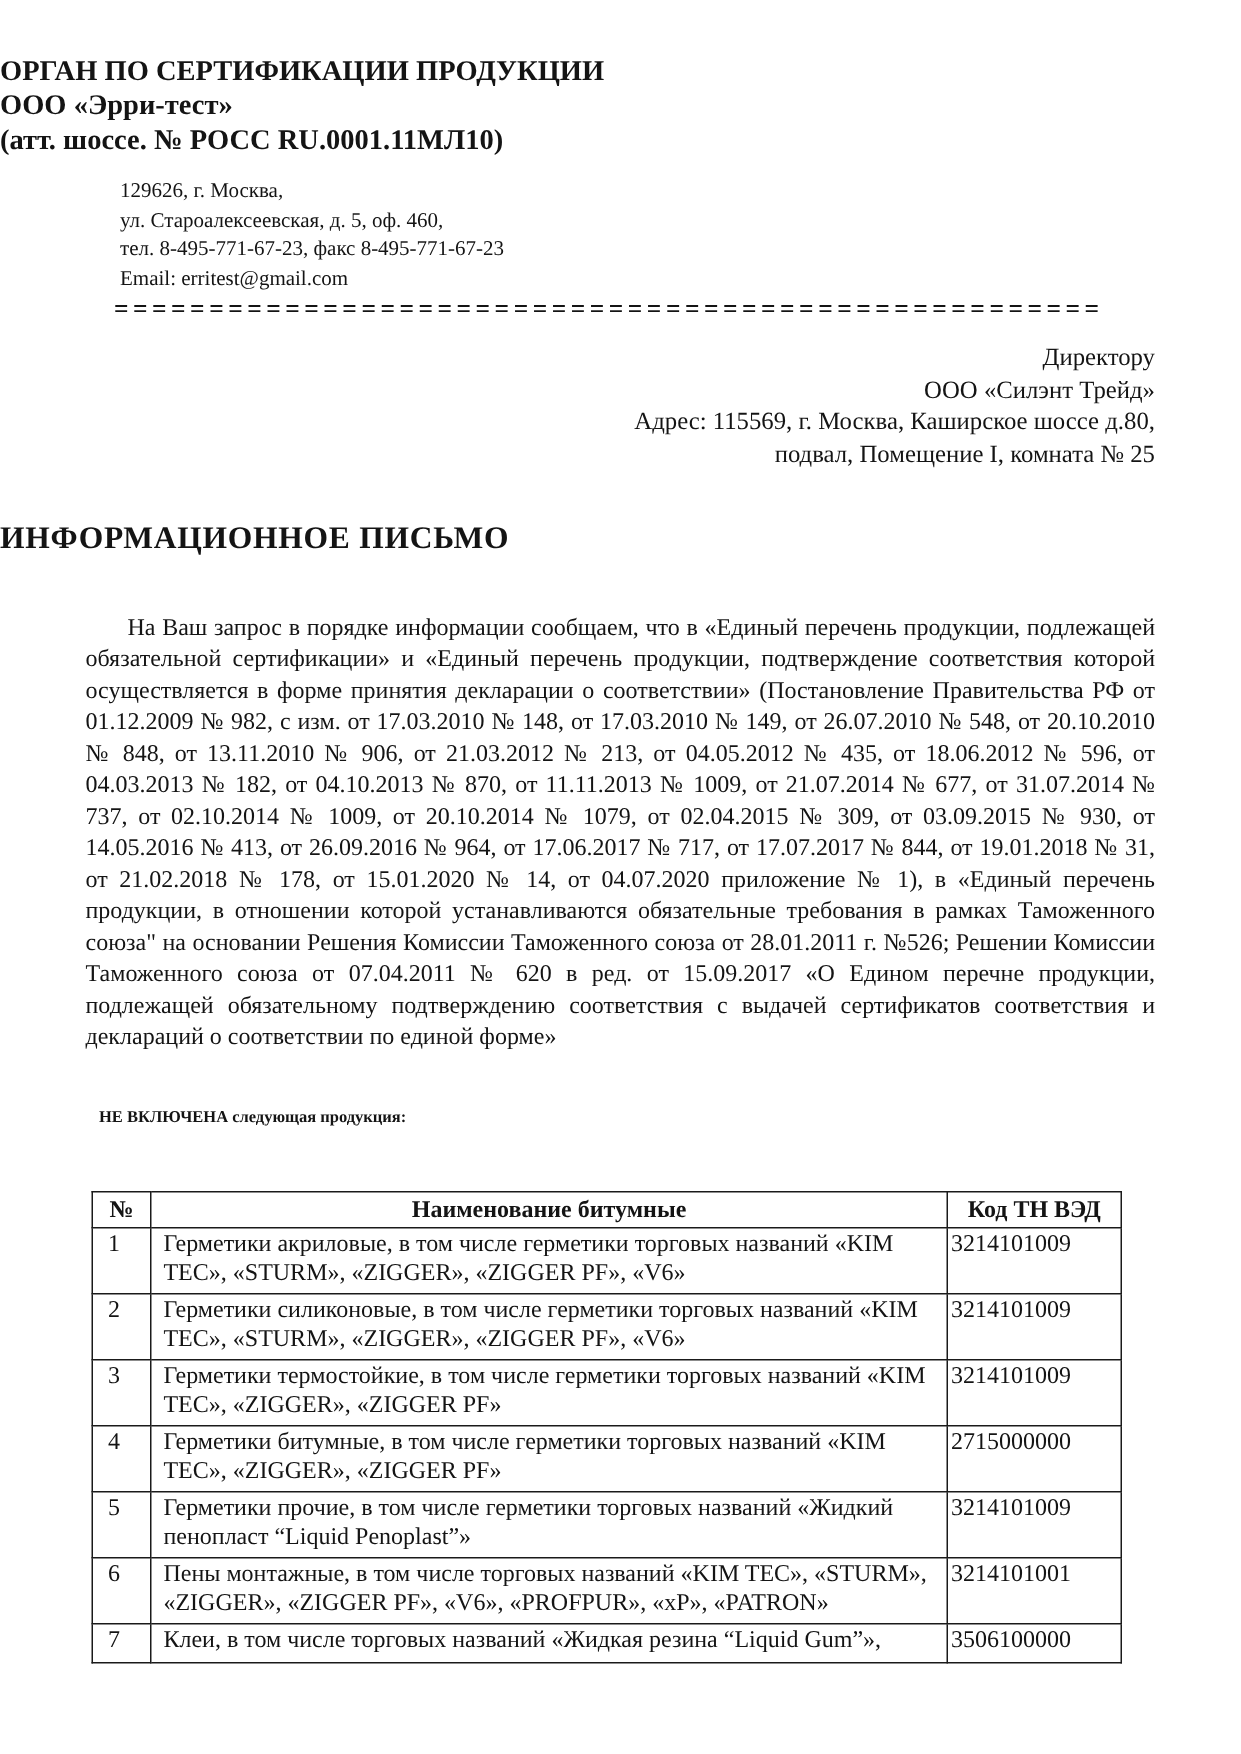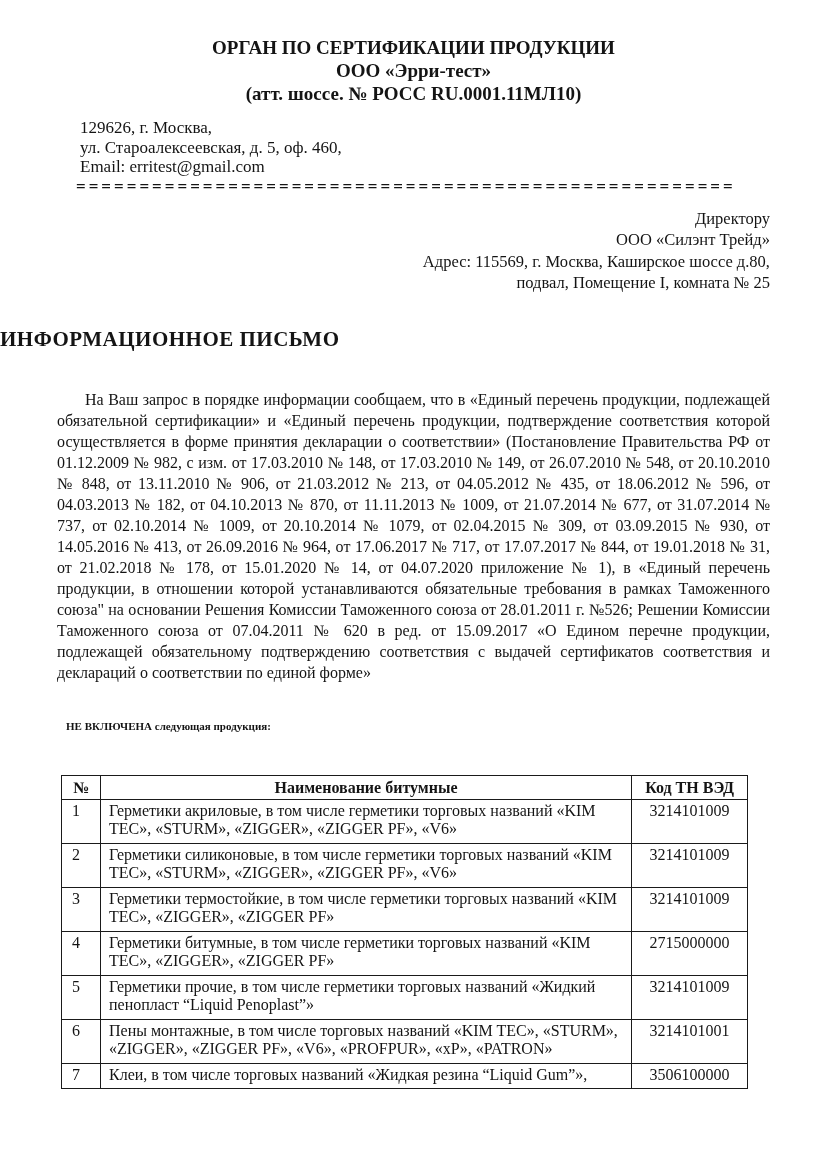--- a/index.html
+++ b/index.html
@@ -7,29 +7,28 @@
   .page {
     position: relative;
     width: 827px;
     height: 1169px;
     background: #ffffff;
     color: #141414;
     font-family: "Liberation Serif", "DejaVu Serif", serif;
     overflow: hidden;
   }
   .org {
-    text-align: center;
     padding-top: 36px;
     font-weight: 700;
     font-size: 19px;
     line-height: 23px;
   }
   .address {
     margin: 13px 0 0 80px;
-    font-size: 17px;
+    font-size: 14px;
     line-height: 19.5px;
   }
   .separator {
     margin: 2px 0 0 76px;
     width: 678px;
     font-weight: 700;
     font-size: 17px;
     line-height: 16px;
     letter-spacing: 3px;
     white-space: nowrap;
@@ -82,39 +81,40 @@
     padding: 1px 4px;
     line-height: 21px;
     text-align: center;
   }
   .products td {
     vertical-align: top;
     line-height: 18.5px;
     padding: 2px 6px 4px 8px;
   }
   .products td.cell-num  { padding-left: 10px; }
-  .products td.cell-code { text-align: center; padding-left: 2px; padding-right: 2px; }
+  .products td.cell-code { text-align: left; padding-left: 2px; padding-right: 2px; }
 </style>
 </head>
 <body>
 
 <div class="page">
 
   <div class="org">
     <div>ОРГАН ПО СЕРТИФИКАЦИИ ПРОДУКЦИИ</div>
     <div>ООО «Эрри-тест»</div>
     <div>(атт. шоссе. № РОСС RU.0001.11МЛ10)</div>
   </div>
 
   <div class="address">
 
       <div>129626, г. Москва,</div>
 
       <div>ул. Староалексеевская, д. 5, оф. 460,</div>
 
+      <div>тел. 8-495-771-67-23, факс 8-495-771-67-23</div>
 
       <div>Email: erritest@gmail.com</div>
     </div>
 
   <div class="separator">====================================================</div>
 
 
   <div class="recipient">
 
       <div>Директору</div>

